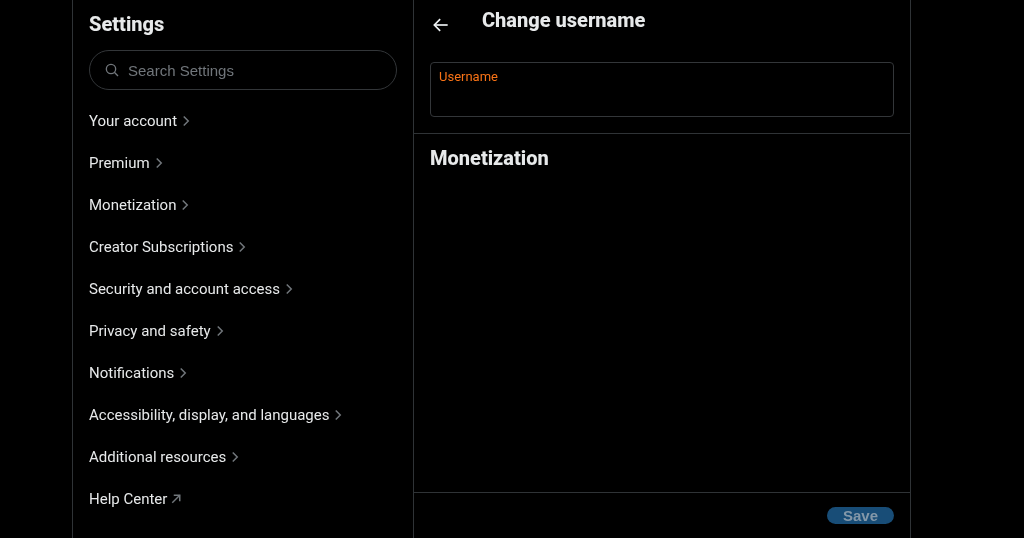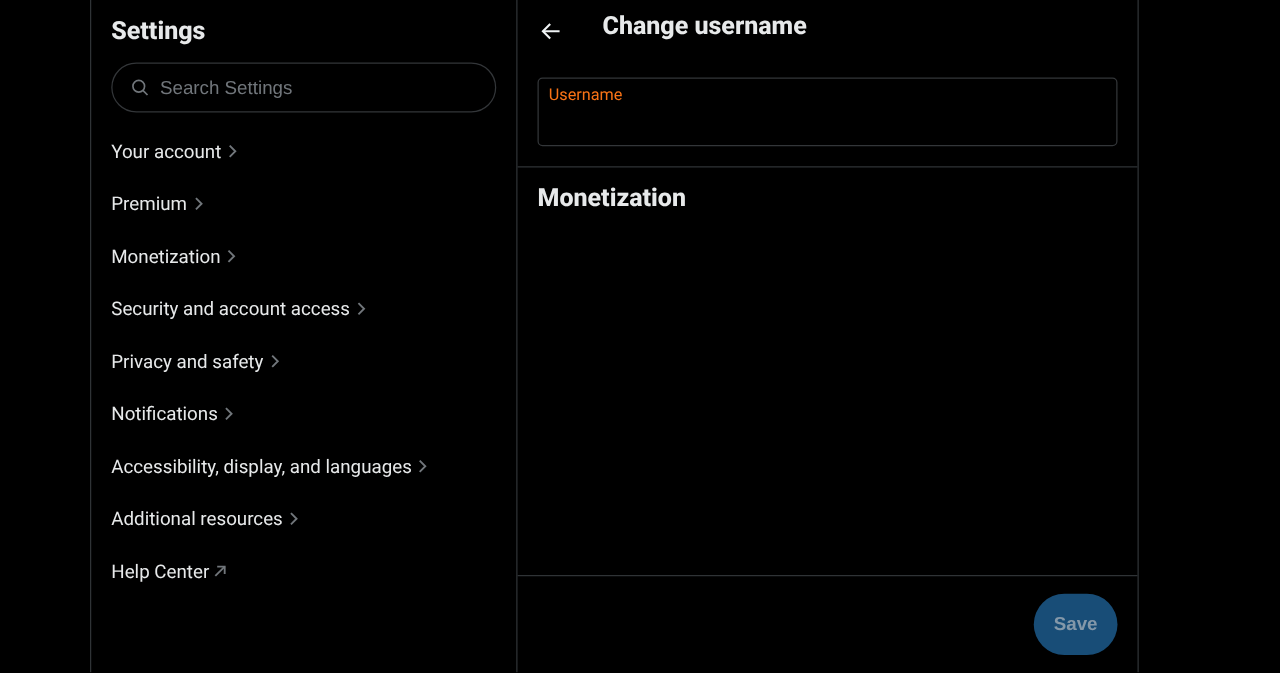--- a/index.html
+++ b/index.html
@@ -128,21 +128,21 @@
     justify-content: flex-end;
     padding: 14px 16px;
   }
   .save-btn {
     background: #1d5b8c;
     color: #9bb3c7;
     border: none;
     border-radius: 9999px;
     font-size: 15px;
     font-weight: 700;
-    padding: 16px 16px;
+    padding: 0 16px;
     cursor: default;
     opacity: 0.85;
   }
   .spacer-suggestions {
     height: 210px;
   }
 </style>
 </head>
 <body>
 
@@ -174,20 +174,26 @@
             <polyline points="9 18 15 12 9 6"></polyline>
           </svg>
       </div>
       <div class="menu-item">
         <span>Monetization</span>
         <svg class="chevron" viewBox="0 0 24 24" fill="none" stroke="currentColor" stroke-width="2">
             <polyline points="9 18 15 12 9 6"></polyline>
           </svg>
       </div>
       <div class="menu-item">
+        <span>Creator Subscriptions</span>
+        <svg class="chevron" viewBox="0 0 24 24" fill="none" stroke="currentColor" stroke-width="2">
+            <polyline points="9 18 15 12 9 6"></polyline>
+          </svg>
+      </div>
+      <div class="menu-item">
         <span>Security and account access</span>
         <svg class="chevron" viewBox="0 0 24 24" fill="none" stroke="currentColor" stroke-width="2">
             <polyline points="9 18 15 12 9 6"></polyline>
           </svg>
       </div>
       <div class="menu-item">
         <span>Privacy and safety</span>
         <svg class="chevron" viewBox="0 0 24 24" fill="none" stroke="currentColor" stroke-width="2">
             <polyline points="9 18 15 12 9 6"></polyline>
           </svg>

